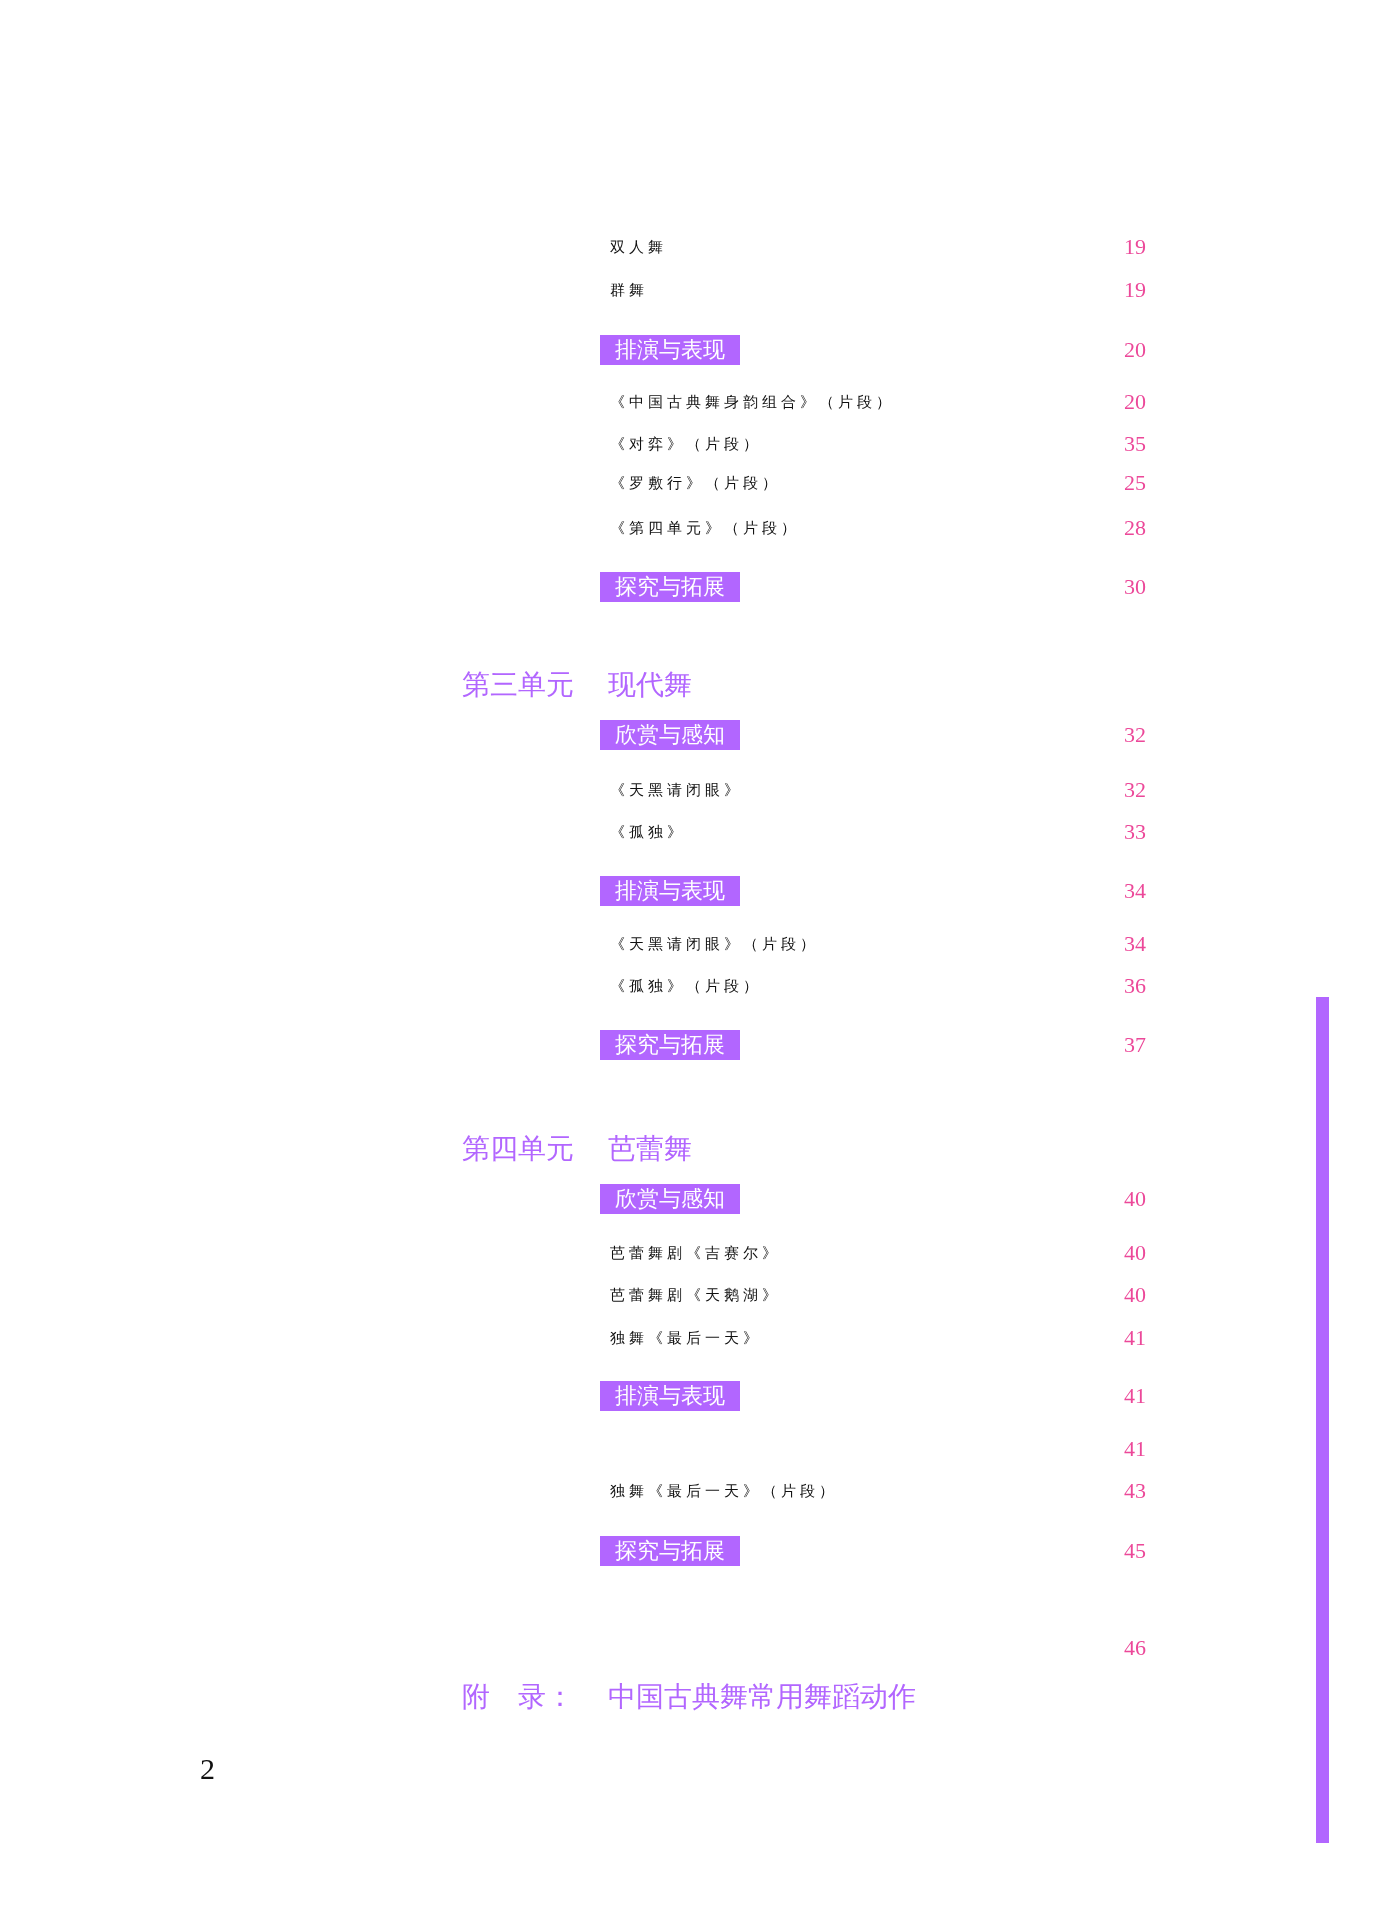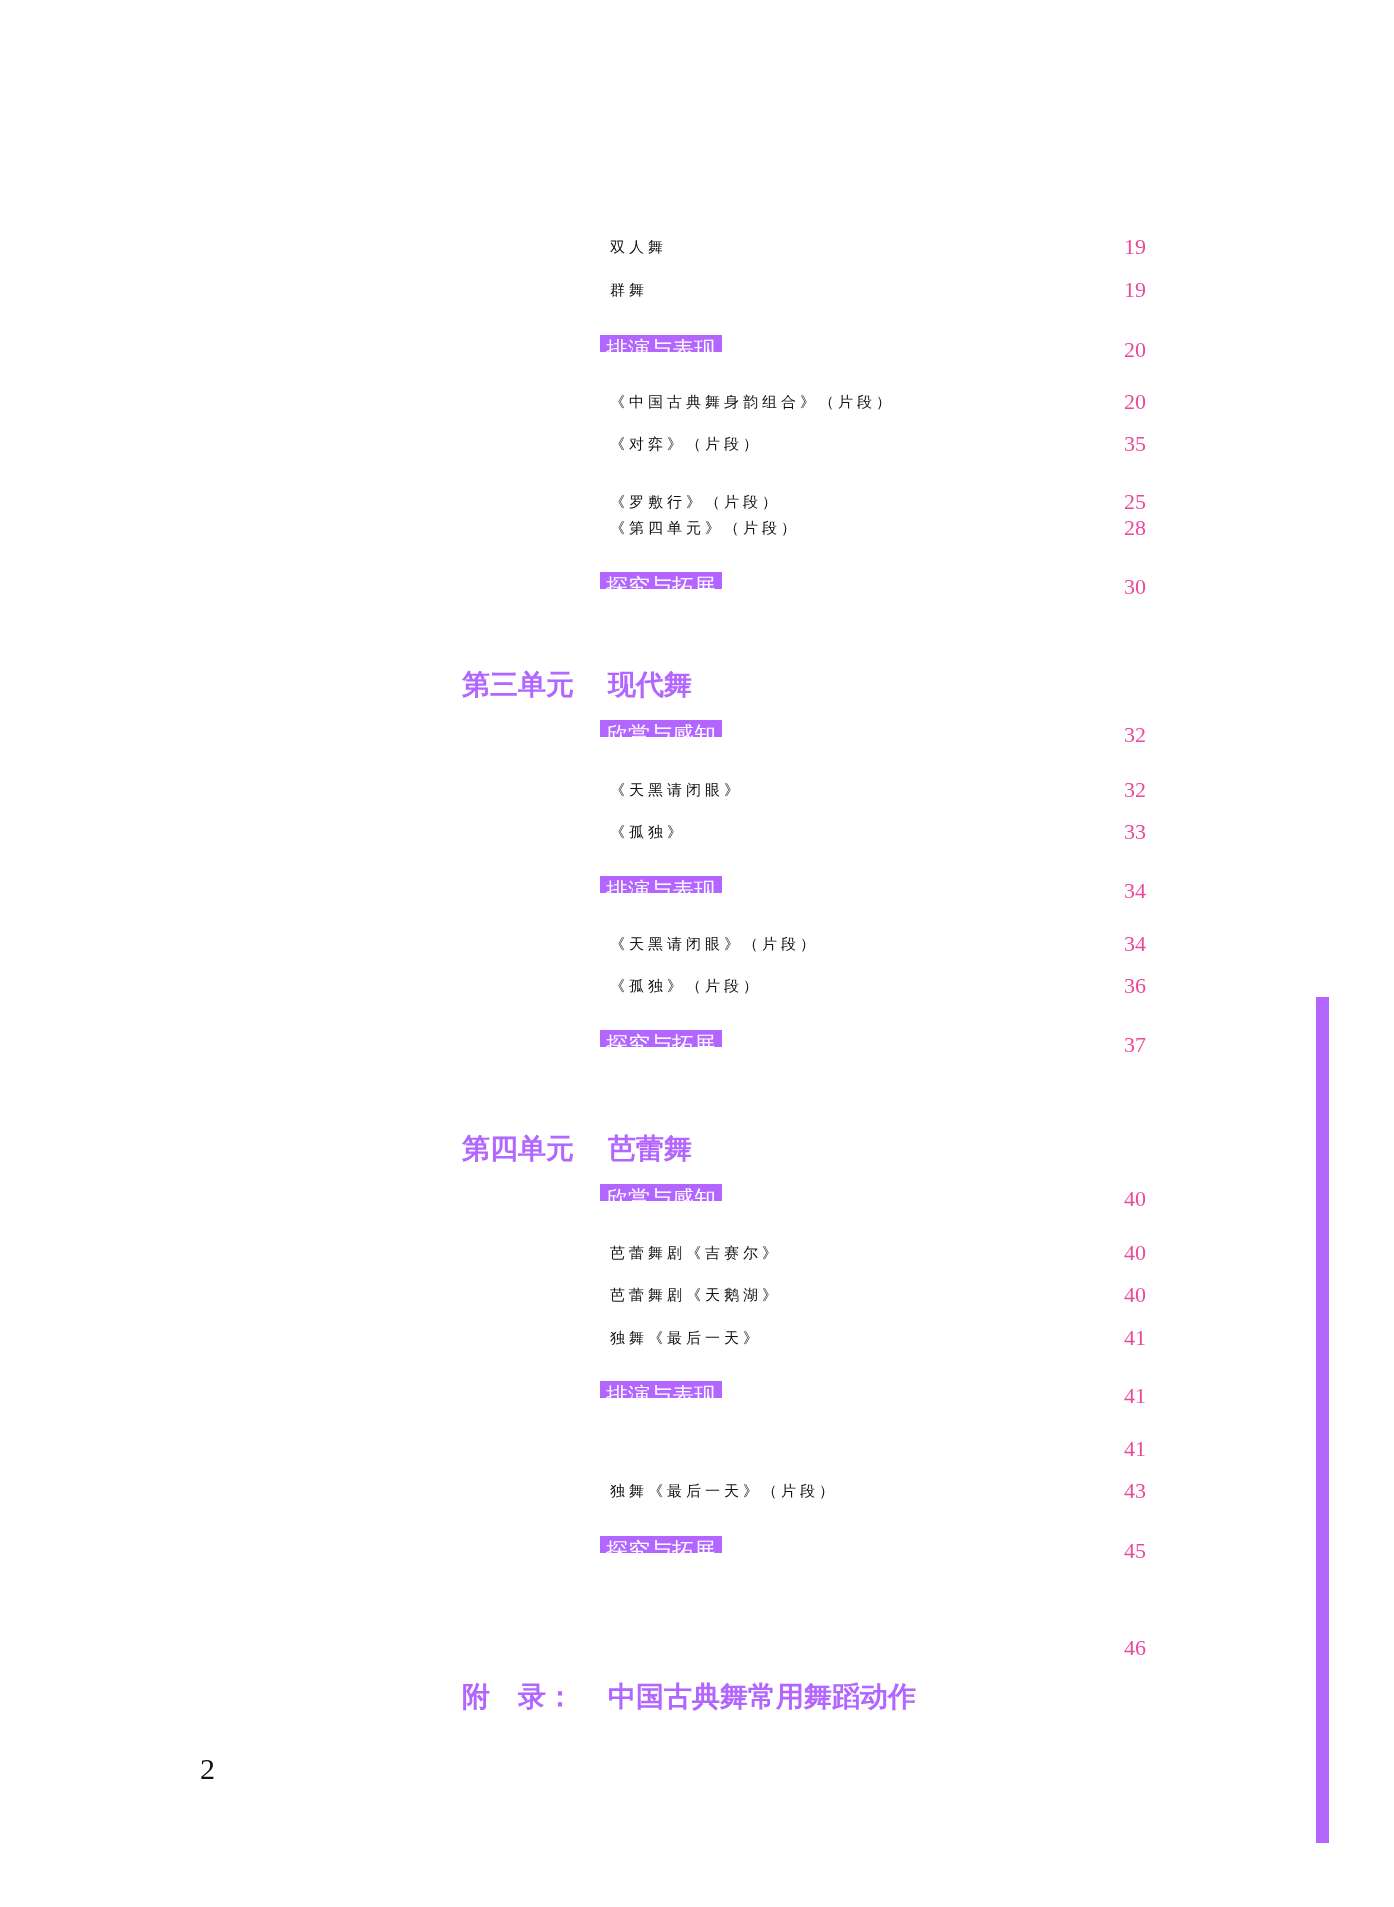--- a/index.html
+++ b/index.html
@@ -3,25 +3,25 @@
 <meta charset="utf-8">
 <style>
   html, body { margin: 0; padding: 0; background: #ffffff; }
   body { width: 1394px; height: 1907px; position: relative; overflow: hidden;
          font-family: "DejaVu Serif", "Liberation Serif", serif; }
   .row { position: absolute; left: 0; width: 1394px; height: 34px; }
   .entry-text { position: absolute; left: 610px; font-size: 15px; color: #111; letter-spacing: 4px;
                 font-family: "DejaVu Serif", "Liberation Serif", serif; line-height: 34px; white-space: nowrap; }
   .page-num { position: absolute; left: 1124px; font-size: 22px; color: #ec4899;
               font-family: "Liberation Serif", serif; line-height: 34px; }
-  .badge { position: absolute; left: 600px; top: 2px; height: 17px; line-height: 30px; padding: 0 6px;
+  .badge { position: absolute; left: 600px; top: 2px; height: 30px; line-height: 30px; padding: 0 15px;
            background: #b266ff; color: #fff; font-size: 22px; letter-spacing: 0px;
            font-family: "DejaVu Sans", "Liberation Sans", sans-serif; }
   .unit { position: absolute; left: 462px; height: 40px; line-height: 40px; color: #b266ff;
-          font-weight: bold; font-size: 28px; font-family: "DejaVu Serif", "Liberation Serif", serif; white-space: nowrap; }
+          font-weight: normal; font-size: 28px; font-family: "DejaVu Serif", "Liberation Serif", serif; white-space: nowrap; }
   .unit .u-title { position: absolute; left: 146px; }
   .folio { position: absolute; left: 200px; top: 1752px; font-size: 30px; color: #111;
            font-family: "Liberation Serif", serif; }
   .side-bar { position: absolute; left: 1316px; top: 997px; width: 13px; height: 846px; background: #b266ff; }
 </style>
 </head>
 <body>
 
 <div>
 
@@ -39,21 +39,21 @@
     <span class="page-num">20</span>
   </div>
   <div class="row" style="top:385px">
     <span class="entry-text">《中国古典舞身韵组合》（片段）</span>
     <span class="page-num">20</span>
   </div>
   <div class="row" style="top:427px">
     <span class="entry-text">《对弈》（片段）</span>
     <span class="page-num">35</span>
   </div>
-  <div class="row" style="top:485px">
+  <div class="row" style="top:466px">
     <span class="entry-text">《罗敷行》（片段）</span>
     <span class="page-num">25</span>
   </div>
   <div class="row" style="top:511px">
     <span class="entry-text">《第四单元》（片段）</span>
     <span class="page-num">28</span>
   </div>
   <div class="row" style="top:570px">
     <span class="badge">探究与拓展</span>
     <span class="page-num">30</span>

